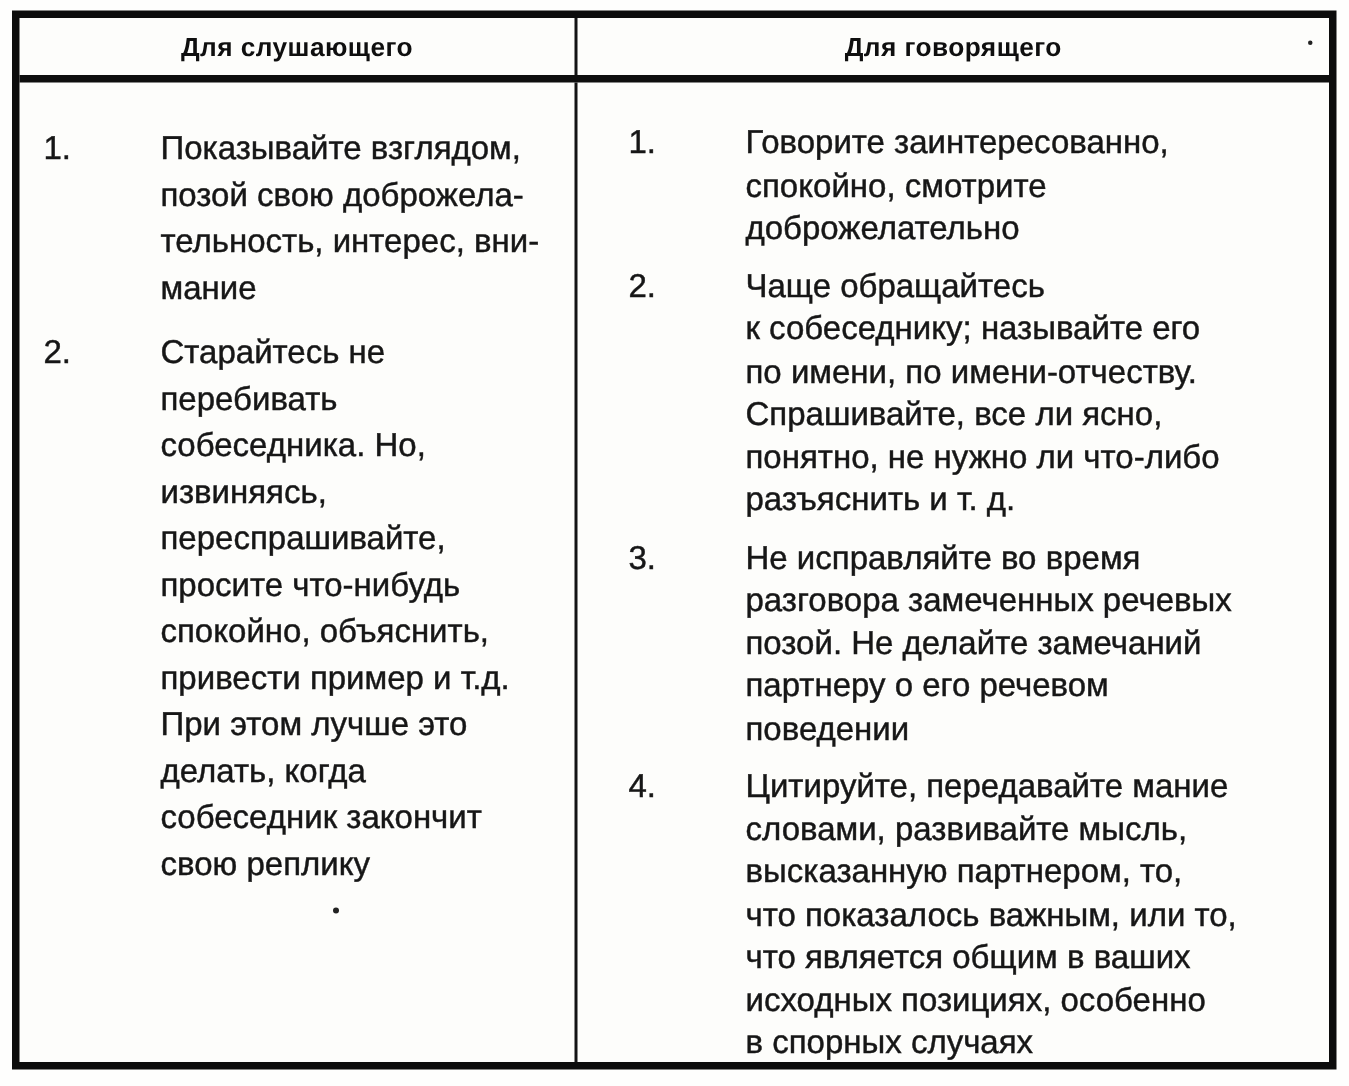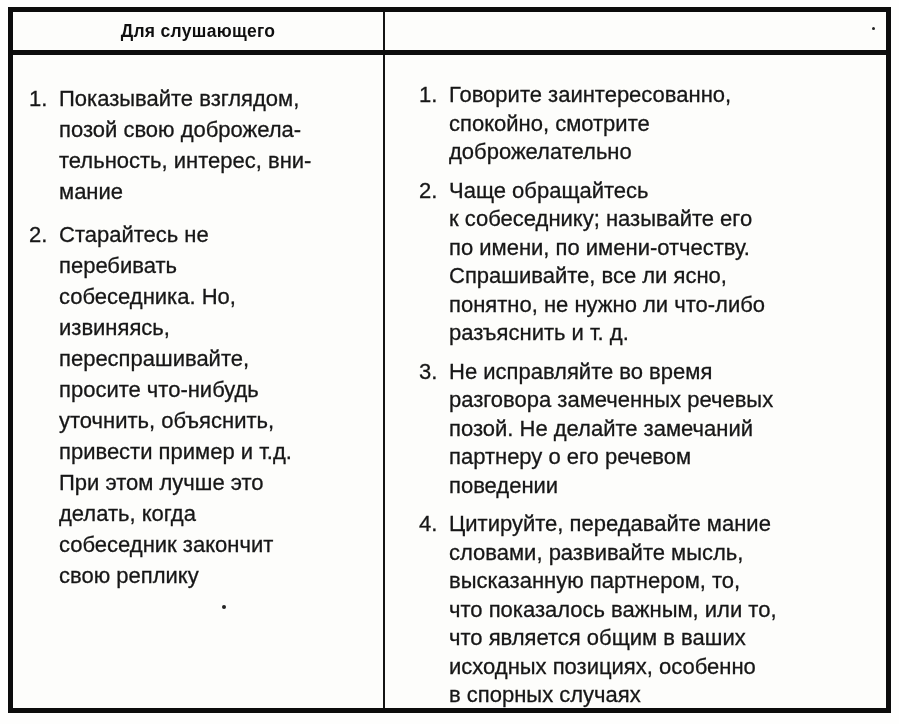--- a/index.html
+++ b/index.html
@@ -86,20 +86,21 @@
     line-height: 28.5px;
     margin-bottom: 10px;
   }
   .item-number {
     flex: 0 0 30px;
     width: 30px;
   }
   .item-text {
     flex: 1;
     white-space: pre-line;
+    margin-left: 48px;
   }
   .speckle {
     position: absolute;
     background: #222222;
     border-radius: 50%;
   }
   .speckle.dot-left-column {
     left: 222px;
     top: 605px;
     width: 4px;
@@ -114,41 +115,42 @@
 </style>
 </head>
 <body>
 
 <div class="scan-page">
 
   <div class="table-frame">
 
     <div class="header-row">
       <div class="header-cell left">Для слушающего</div>
+      <div class="header-cell right">Для говорящего</div>
     </div>
 
     <div class="body-row">
 
       <div class="body-cell left">
         <div class="list-item">
           <span class="item-number">1.</span>
           <div class="item-text">Показывайте взглядом,
 позой свою доброжела-
 тельность, интерес, вни-
 мание</div>
         </div>
         <div class="list-item">
           <span class="item-number">2.</span>
           <div class="item-text">Старайтесь не
 перебивать
 собеседника. Но,
 извиняясь,
 переспрашивайте,
 просите что-нибудь
-уточнить, объяснить,
+спокойно, объяснить,
 привести пример и т.д.
 При этом лучше это
 делать, когда
 собеседник закончит
 свою реплику</div>
         </div>
       </div>
 
       <div class="body-cell right">
         <div class="list-item">

